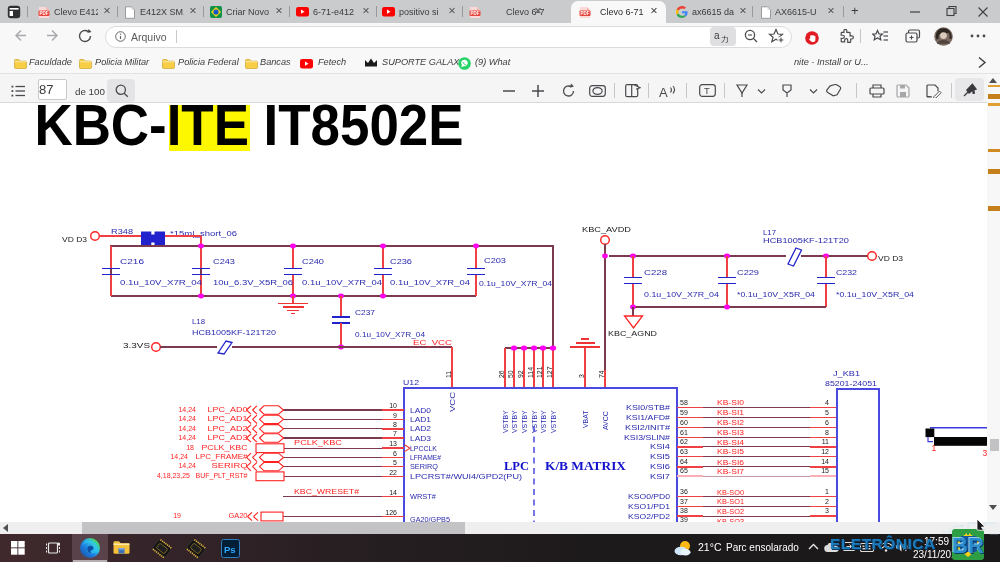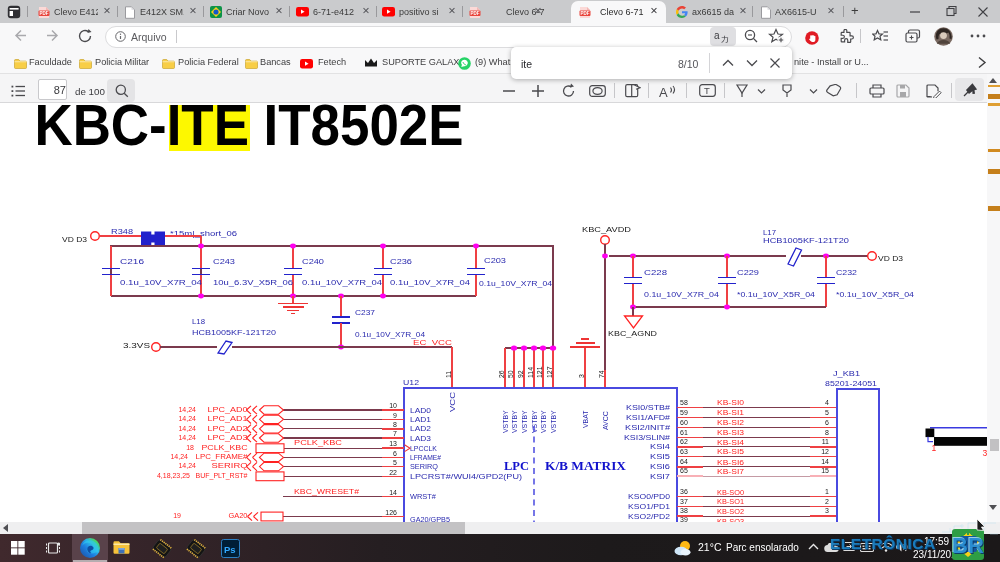--- a/index.html
+++ b/index.html
@@ -4,21 +4,21 @@
 html,body{width:1000px;height:562px;overflow:hidden;font-family:"Liberation Sans",sans-serif;}
 .abs{position:absolute;}
 #page{position:relative;width:1000px;height:562px;background:#fff;}
 #tabbar{position:absolute;left:0;top:0;width:1000px;height:23px;background:#cacbcd;}
 .tabtitle{position:absolute;top:6.5px;white-space:nowrap;overflow:hidden;font-size:9px;color:#3b3b3b;}
 .tabx{position:absolute;top:5px;color:#55555a;font-size:9.5px;}
 .tsep{position:absolute;top:6px;width:1px;height:11px;background:#99999c;}
 #toolbar{position:absolute;left:0;top:23px;width:1000px;height:25px;background:#f8f8f9;}
 #pill{position:absolute;left:105px;top:26.4px;width:687px;height:21.5px;background:#fff;border:1px solid #dcdcde;border-radius:11px;}
 #bookbar{position:absolute;left:0;top:48px;width:1000px;height:26px;background:#f8f8f9;border-bottom:1px solid #e2e2e3;font-size:9.2px;color:#3d3d3f;}
-.bk{position:absolute;top:56.5px;white-space:nowrap;font-size:9.2px;color:#3d3d3f;}
+.bk{position:absolute;top:56.5px;white-space:nowrap;font-size:9.2px;color:#3d3d3f;font-style:italic;}
 #pdfbar{position:absolute;left:0;top:74px;width:1000px;height:29px;background:#f5f5f6;border-bottom:1px solid #d8d8da;}
 #content{position:absolute;left:0;top:103px;width:987px;height:419px;background:#fff;overflow:hidden;}
 #vscroll{position:absolute;left:987px;top:74px;width:13px;height:448px;background:#f7f7f8;}
 #hscroll{position:absolute;left:0;top:522px;width:1000px;height:11.5px;background:#efeff0;}
 #taskbar{position:absolute;left:0;top:533.5px;width:1000px;height:28.5px;background:linear-gradient(90deg,#40292d 0%,#37252a 12%,#251e21 38%,#1d1a1b 60%,#1b1819 100%);}
 #findbar{position:absolute;left:511px;top:47px;width:281px;height:32px;background:#fff;border-radius:5px;box-shadow:0 1px 5px rgba(0,0,0,.3);}
 .wtext{color:#fff;}
 svg{display:block;}
 </style></head><body>
 <div id="page">
@@ -546,21 +546,21 @@
         <line x1="4.5" y1="2.5" x2="14" y2="2.5"></line>
         <line x1="4.5" y1="7" x2="14" y2="7"></line>
         <line x1="4.5" y1="11.5" x2="14" y2="11.5"></line>
       </g>
       <g fill="#4a4a4e">
         <rect x="0.5" y="1.7" width="1.8" height="1.8"></rect>
         <rect x="0.5" y="6.2" width="1.8" height="1.8"></rect>
         <rect x="0.5" y="10.7" width="1.8" height="1.8"></rect>
       </g>
     </svg>
-<div class="abs" style="left:38px;top:78.5px;width:29px;height:21.5px;background:#fff;border:1px solid #c9c9cc;border-radius:2px;text-align:right;font-size:11px;color:#3a3a3e;line-height:20px">87</div>
+<div class="abs" style="left:38px;top:78.5px;width:29px;height:21.5px;background:#fff;border:1px solid #c9c9cc;border-radius:2px;text-align:left;font-size:13px;color:#3a3a3e;line-height:20px">87</div>
 <div class="abs" style="left:75px;top:86px;font-size:9.8px;color:#3a3a3e">de 100</div>
 <div class="abs" style="left:107px;top:78.5px;width:28px;height:23px;background:#e4e4e6;border-radius:4px"></div>
 <svg class="abs" style="left:115px;top:84px" width="14" height="14">
       <circle cx="5.8" cy="5.8" r="4.6" fill="none" stroke="#4a4a4e" stroke-width="1.3"></circle>
       <line x1="9.2" y1="9.2" x2="12.8" y2="12.8" stroke="#4a4a4e" stroke-width="1.3"></line>
     </svg>
 <svg class="abs" style="left:502px;top:89.5px" width="14" height="3">
       <line x1="1" y1="1" x2="13" y2="1" stroke="#4a4a4e" stroke-width="1.5"></line>
     </svg>
 <svg class="abs" style="left:531px;top:84px" width="14" height="14">
@@ -761,34 +761,20 @@
           <circle cx="7" cy="9.5" r="1.2" fill="#e8e8e8" stroke="none"></circle>
         </g>
       </svg>
 <svg class="abs" style="left:895px;top:7.5px" width="13" height="12">
         <path d="M1,4.5 h2.5 l3,-3 v9 l-3,-3 h-2.5 z" fill="#e8e8e8"></path>
         <path d="M8.5,3.5 a4.5,4.5 0 0 1 0,5 M10.5,2 a7,7 0 0 1 0,8" stroke="#e8e8e8" stroke-width="1.1" fill="none"></path>
       </svg>
 <div class="abs wtext" style="left:924px;top:2px;font-size:10px">17:59</div>
 <div class="abs wtext" style="left:913px;top:15.5px;font-size:10px">23/11/2021</div>
     </div>
-<div id="findbar">
-      <div class="abs" style="left:10px;top:11px;font-size:10.5px;color:#2a2a2e">ite</div>
-<div class="abs" style="left:167px;top:11px;font-size:10.5px;color:#55555a">8/10</div>
-<div class="abs" style="left:198px;top:6px;width:1px;height:20px;background:#d4d4d7"></div>
-<svg class="abs" style="left:211px;top:12px" width="12" height="8">
-        <path d="M1,6.5 L6,1.5 L11,6.5" stroke="#4a4a4e" stroke-width="1.3" fill="none"></path>
-      </svg>
-<svg class="abs" style="left:235px;top:12px" width="12" height="8">
-        <path d="M1,1.5 L6,6.5 L11,1.5" stroke="#4a4a4e" stroke-width="1.3" fill="none"></path>
-      </svg>
-<svg class="abs" style="left:258px;top:10px" width="12" height="12">
-        <path d="M1.5,1.5 L10.5,10.5 M10.5,1.5 L1.5,10.5" stroke="#4a4a4e" stroke-width="1.2"></path>
-      </svg>
-    </div>
 <svg class="abs" style="left:940px;top:514px;width:60px;height:22px" viewBox="0 0 60 22">
       <g stroke="#b8dff0" stroke-width="0.8" fill="none" opacity="0.55">
         <path d="M2,18 h12 v-6 h8 M28,18 v-9 h10 M44,16 v-7 h12 M10,18 v-4 M50,20 h8"></path>
         <circle cx="22" cy="12" r="1.2"></circle>
         <circle cx="38" cy="9" r="1.2"></circle>
       </g>
     </svg>
 <div class="abs" style="left:830px;top:535px;font-size:15.5px;font-weight:bold;color:#1b7fc0;letter-spacing:0.5px;text-shadow:0 0 1px #0a3a66,1px 1px 0 #0a3a66;opacity:0.97">ELETRÔNICA</div>
 <svg class="abs" style="left:950px;top:527px" width="38" height="35" viewBox="0 0 38 35">
       <rect x="2" y="2" width="32" height="31" rx="3" fill="#2e9e44"></rect>

